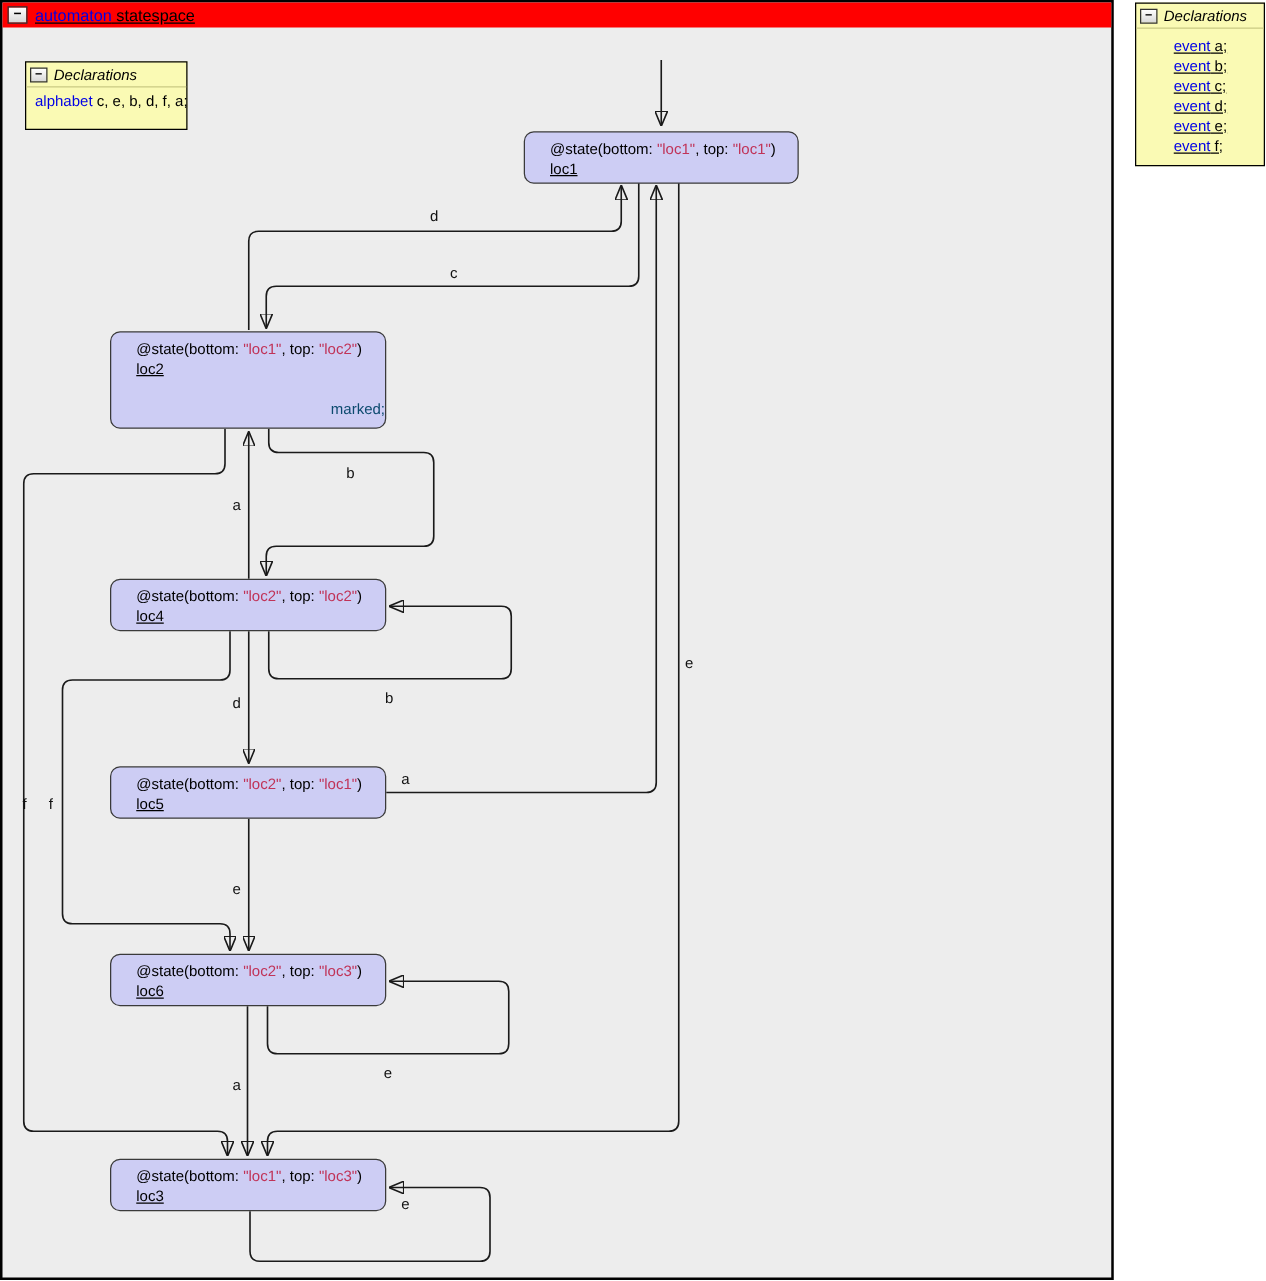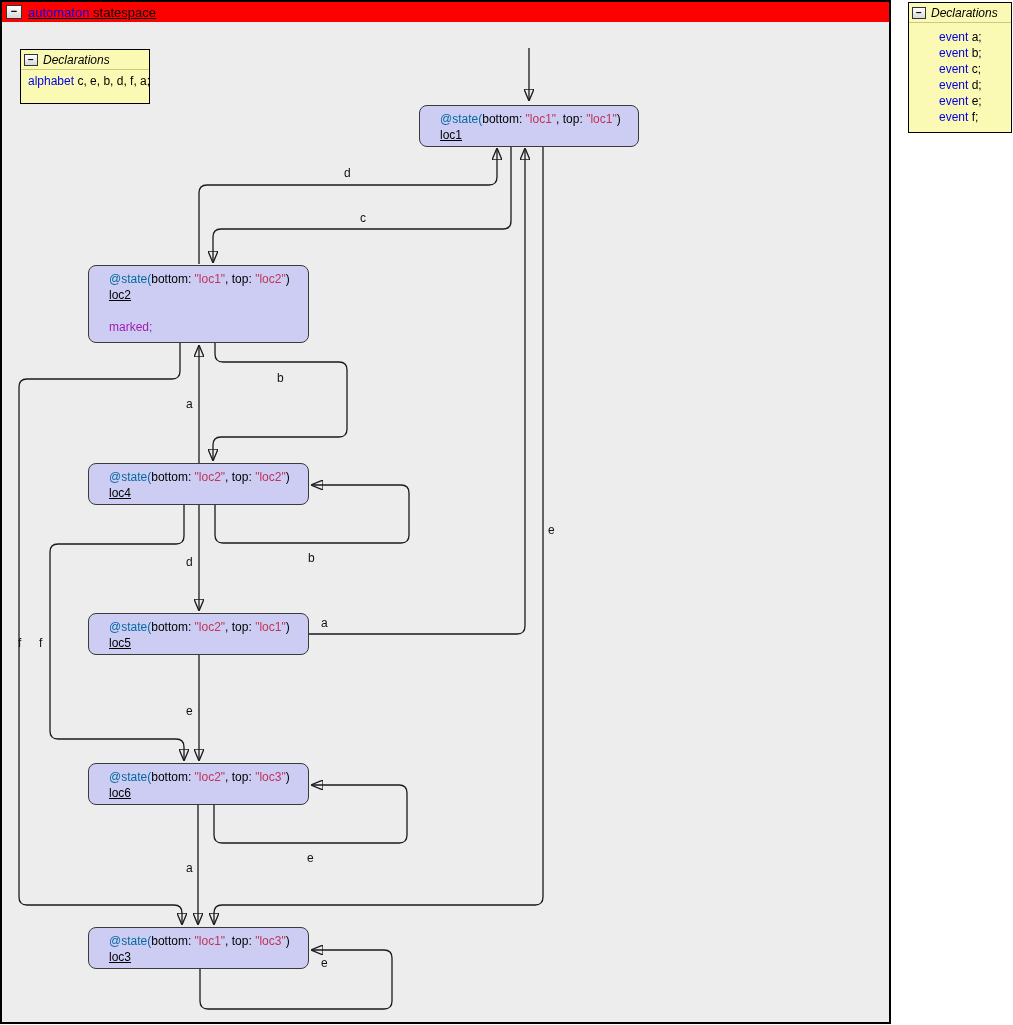--- a/index.html
+++ b/index.html
@@ -23,22 +23,22 @@
   .decl-header .minbtn { width:14px; height:12px; margin-left:3px; font-size:10px; line-height:9px; }
   .decl-header .decl-title { margin-left:5px; font-size:12px; color:#000;font-style:italic; }
   .decl-line { font-size:12px; padding:4px 6px 4px 7px; white-space:pre; }
   .ev-row { font-size:12px; padding-left:30px; height:16px; line-height:16px; white-space:pre; }
 
   
   .node { position:absolute; box-sizing:border-box; background:#CDCDF4; border:1.6px solid #3a3a3a;
     border-radius:8px; padding-top:5px; font-size:12px; color:#000; }
   .ann { padding-left:20px; white-space:pre; line-height:16px; }
   .nid { padding-left:20px; line-height:16px;text-decoration:underline; }
-  .node-extra { padding-left:20px; line-height:16px; margin-top:16px; color:#a21caf; }
-  .gray { color:#0369a1; }
+  .node-extra { padding-left:20px; line-height:16px; margin-top:16px; color:#0c4a6e;text-align:right; }
+  .gray { color:#000000; }
   .str { color:#C03358; }
 
   
   #edge-layer { position:absolute; left:0; top:0; width:891px; height:1024px; }
   #edge-layer path { fill:none; stroke:#1a1a1a; stroke-width:1.3px; }
   .elabel { position:absolute; font-size:12px; color:#111; line-height:14px; }
 </style>
 </head>
 <body>
 
@@ -128,21 +128,21 @@
       <div class="nid">loc3</div>
     </div>
 
   </div>
 
   <div class="decl-box" style="left:908px; top:2px; width:104px; height:131px;">
     <div class="decl-header">
       <div class="minbtn">−</div>
       <div class="decl-title">Declarations</div>
     </div>
-    <div style="padding-top:6px;">
+    <div style="padding-top:6px;text-decoration:underline;">
       <div class="ev-row"><span class="kw">event</span><span class="plain"> a;</span></div>
       <div class="ev-row"><span class="kw">event</span><span class="plain"> b;</span></div>
       <div class="ev-row"><span class="kw">event</span><span class="plain"> c;</span></div>
       <div class="ev-row"><span class="kw">event</span><span class="plain"> d;</span></div>
       <div class="ev-row"><span class="kw">event</span><span class="plain"> e;</span></div>
       <div class="ev-row"><span class="kw">event</span><span class="plain"> f;</span></div>
     </div>
   </div>
 
 </div>

